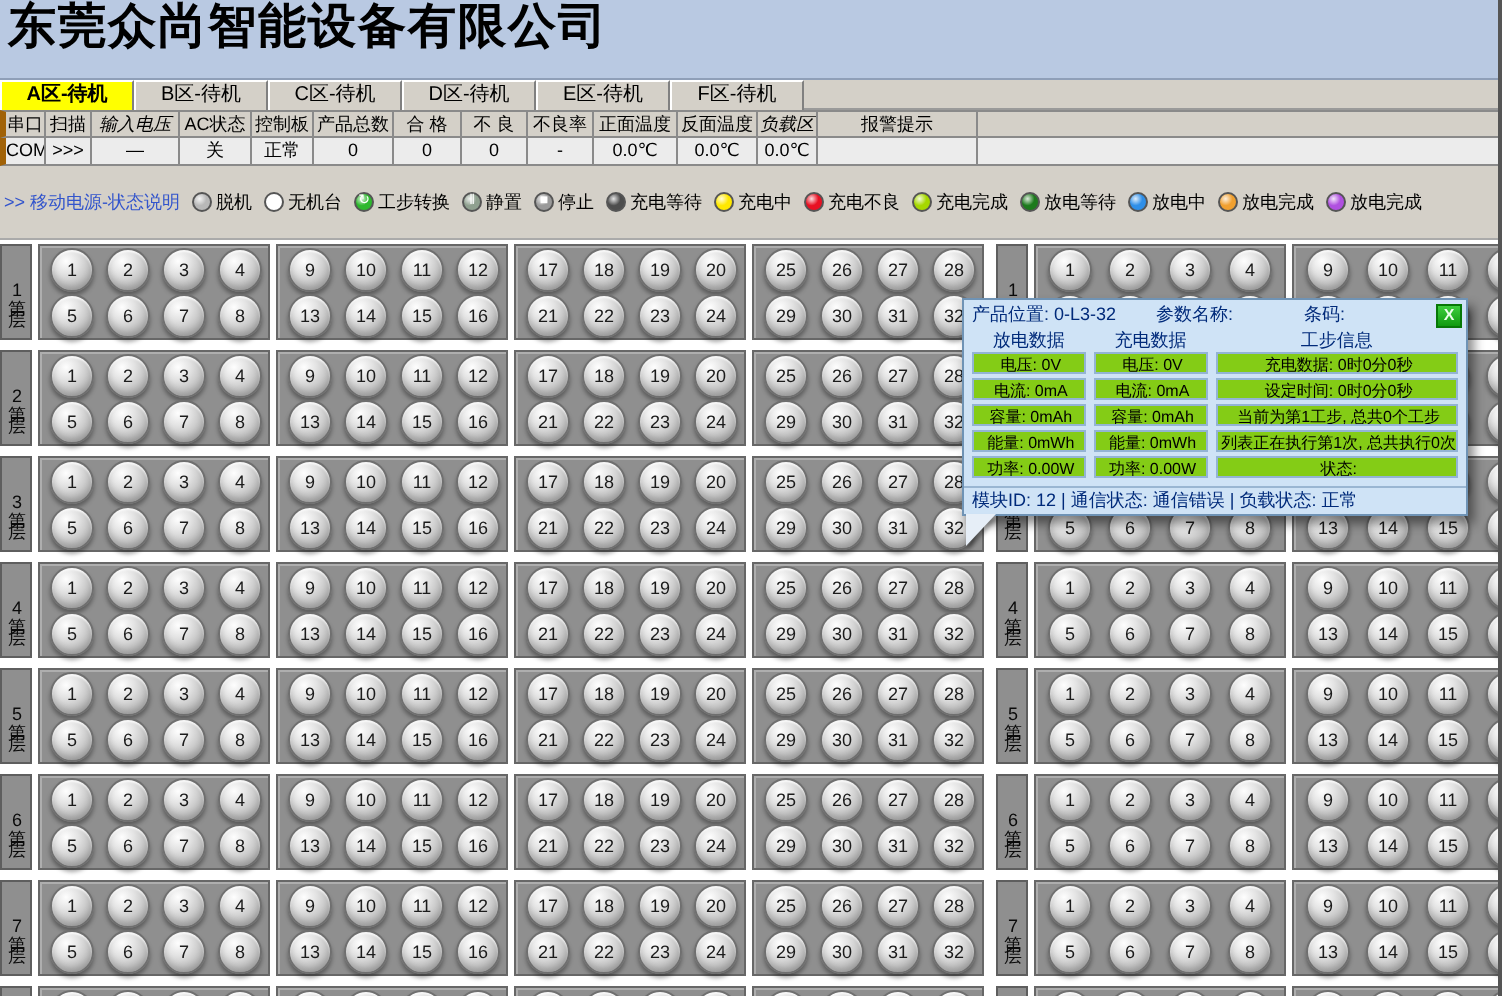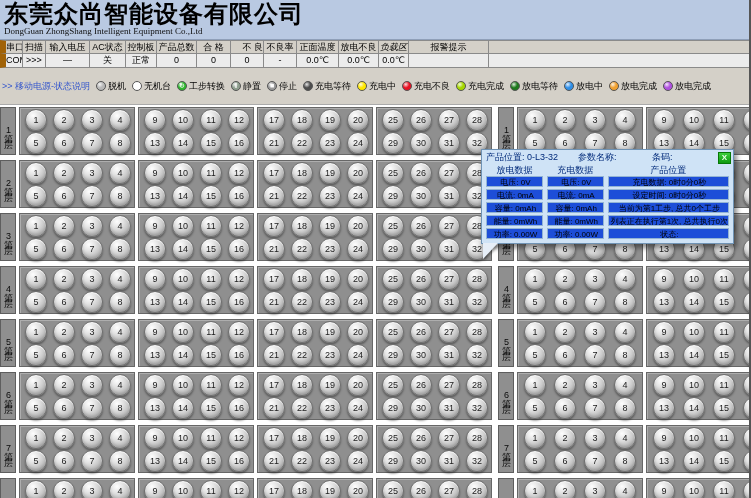--- a/index.html
+++ b/index.html
@@ -17,21 +17,21 @@
   .tab { width: 67px; height: 15px; font-size: 10px; line-height: 14px; text-align: center; color: #000;
          background: #d4d0c8; border: 1px solid #fff; border-right-color: #808080; border-bottom: none; cursor: default; }
   .tab.active { background: #ffff00; font-weight: bold; }
 
   
   .ptable { width: 751px; }
   .trow { display: flex; height: 14px; }
   .trow.hdr .cell { background: #d4d0c8; }
   .trow.val .cell { background: #ececec; }
   .cell { border: 1px solid #8a8a8a; border-left: none; font-size: 9px; line-height: 12px; text-align: center; color: #000; overflow: hidden; white-space: nowrap; flex: 0 0 auto; }
-  .cell:first-child { border-left: 6px solid #a16207; text-align: center; }
+  .cell:first-child { border-left: 3px solid #a16207; text-align: center; }
   .cell.fill { flex: 1 1 auto; }
   .trow.hdr + .trow .cell { border-top: none; }
 
   
   .legend { height: 15px; background: #d4d0c8; display: flex; align-items: center; font-size: 9px; padding: 18px 2px; gap: 6px; border-bottom: 1px solid #aaa; white-space: nowrap; }
   .legend .link { color: #3355cc; }
   .legend-item { display: flex; align-items: center; gap: 2px; color: #000; }
   .dot { width: 10px; height: 10px; border-radius: 50%; border: 1px solid #555; flex: 0 0 auto;
          background-image: radial-gradient(circle at 35% 30%, rgba(255,255,255,.85), rgba(255,255,255,0) 45%);
          display: flex; align-items: center; justify-content: center; font-size: 7px; color: #fff; line-height: 10px; }
@@ -59,51 +59,58 @@
   .popup-head .ph-pos { width: 88px; }
   .popup-head .ph-param { width: 70px; }
   .popup-head .ph-code { flex: 1; }
   .popup-close { width: 13px; height: 12px; background: linear-gradient(#3dcf3d, #0f9a0f); border: 1px solid #067806;
                  color: #eaffea; font-size: 8px; font-weight: bold; line-height: 10px; text-align: center; cursor: default; }
   .popup-body { display: flex; gap: 4px; padding: 0 4px 2px 4px; text-align: center; }
   .pcol { display: flex; flex-direction: column; }
   .pcol.c1, .pcol.c2 { width: 74px; }
   .pcol.c3 { flex: 1; }
   .pcol .ptitle { height: 11px; line-height: 11px; }
-  .pfield { background: #1d4ed8; border: 1px solid #93b4d4; height: 11px; line-height: 9px; font-size: 8px; color: #000;
+  .pfield { background: #84cc16; border: 1px solid #93b4d4; height: 11px; line-height: 9px; font-size: 8px; color: #000;
             padding: 1px 0 0 2px; margin-bottom: 2px; white-space: nowrap; overflow: hidden; }
   .popup-foot { border-top: 1px solid #9ab6d2; height: 14px; line-height: 13px; padding-left: 4px; white-space: nowrap; }
   .popup-tail { position: absolute; left: 1px; top: 100%; width: 0; height: 0;
                 border-top: 16px solid #e6eef7; border-right: 15px solid transparent;
                 filter: drop-shadow(1px 2px 1px rgba(0,0,0,.35)); }
 </style>
 </head>
 <body>
 
 <div class="screen">
 
   <div class="titlebar">
     <h1>东莞众尚智能设备有限公司</h1>
-    <div class="sub">DongGuan ZhongShang Intelligent Equipment Co.,Ltd</div>
   </div>
 
+  <div class="tabs" id="tabs">
+      <div class="tab active">A区-待机</div>
+      <div class="tab">B区-待机</div>
+      <div class="tab">C区-待机</div>
+      <div class="tab">D区-待机</div>
+      <div class="tab">E区-待机</div>
+      <div class="tab">F区-待机</div>
+    </div>
 
   <div class="ptable">
     <div class="trow hdr" id="thead">
         <div class="cell" style="width: 23px;">串口</div>
         <div class="cell" style="width: 23px;">扫描</div>
-        <div class="cell" style="width: 44px;">输入电压</div>
+        <div class="cell" style="width: 44px; font-style: italic;">输入电压</div>
         <div class="cell" style="width: 36px;">AC状态</div>
         <div class="cell" style="width: 31px;">控制板</div>
         <div class="cell" style="width: 40px;">产品总数</div>
         <div class="cell" style="width: 34px;">合 格</div>
-        <div class="cell" style="width: 33px; text-align: right;">不 良</div>
+        <div class="cell" style="width: 33px;">不 良</div>
         <div class="cell" style="width: 33px;">不良率</div>
         <div class="cell" style="width: 42px;">正面温度</div>
-        <div class="cell" style="width: 40px;">放电不良</div>
+        <div class="cell" style="width: 40px;">反面温度</div>
         <div class="cell" style="width: 30px; font-style: italic;">负载区</div>
         <div class="cell" style="width: 80px;">报警提示</div>
         <div class="cell fill"></div>
       </div>
     <div class="trow val" id="tvals">
         <div class="cell" style="width: 23px;">COM1</div>
         <div class="cell" style="width: 23px;">&gt;&gt;&gt;</div>
         <div class="cell" style="width: 44px;">—</div>
         <div class="cell" style="width: 36px;">关</div>
         <div class="cell" style="width: 31px;">正常</div>
@@ -746,26 +753,27 @@
         <div class="ptitle">充电数据</div>
         <div class="pfields">
             <div class="pfield">电压: 0V</div>
             <div class="pfield">电流: 0mA</div>
             <div class="pfield">容量: 0mAh</div>
             <div class="pfield">能量: 0mWh</div>
             <div class="pfield">功率: 0.00W</div>
           </div>
       </div>
       <div class="pcol c3">
-        <div class="ptitle">产品位置</div>
+        <div class="ptitle">工步信息</div>
         <div class="pfields">
             <div class="pfield">充电数据: 0时0分0秒</div>
             <div class="pfield">设定时间: 0时0分0秒</div>
             <div class="pfield">当前为第1工步, 总共0个工步</div>
             <div class="pfield">列表正在执行第1次, 总共执行0次</div>
             <div class="pfield">状态:</div>
           </div>
       </div>
     </div>
+    <div class="popup-foot">模块ID: 12  |  通信状态: 通信错误  |  负载状态: 正常</div>
     <div class="popup-tail"></div>
   </div>
 
 </div>
 
 </body></html>

